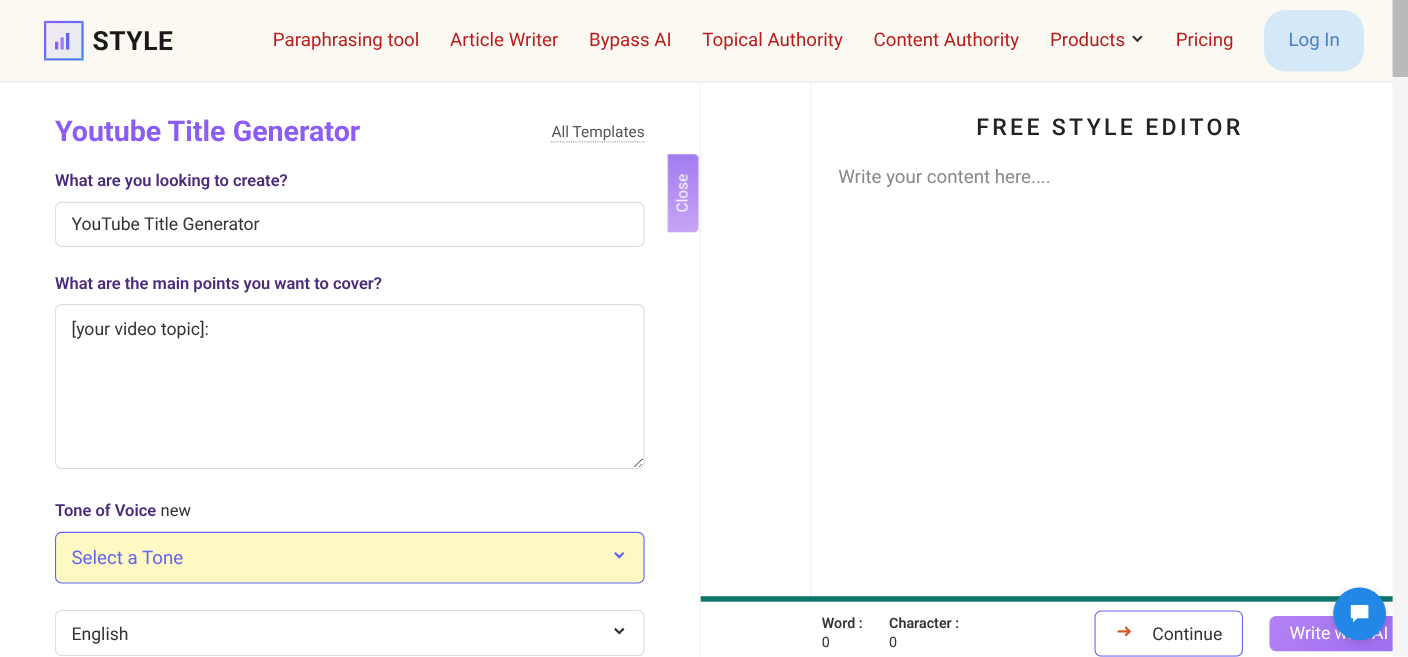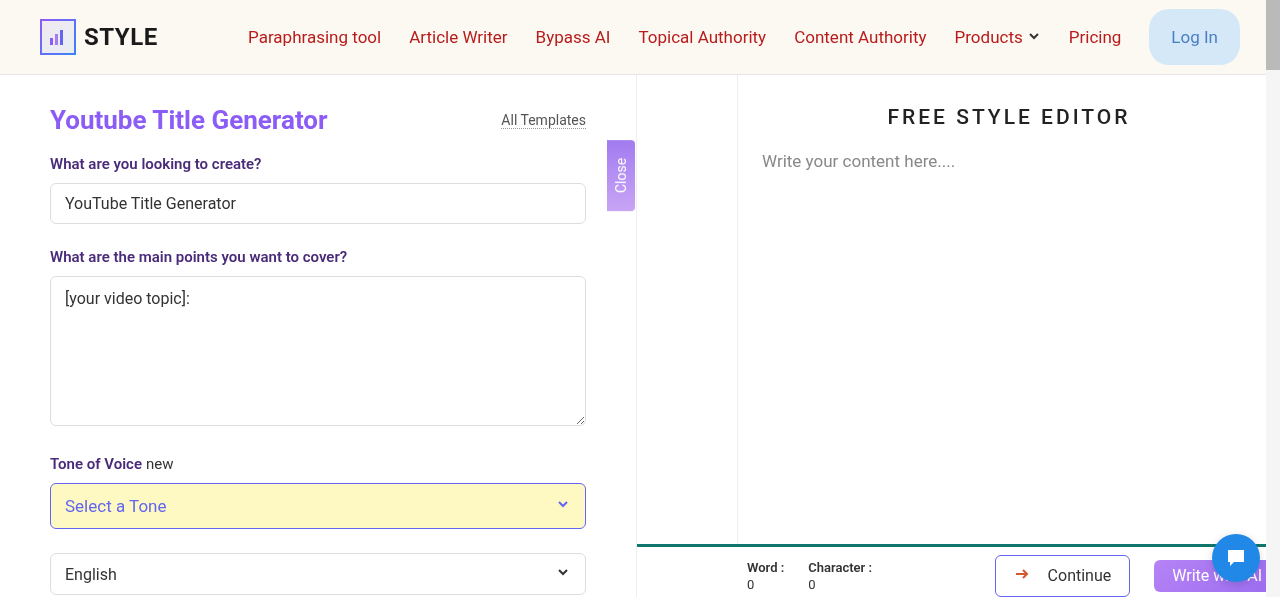--- a/index.html
+++ b/index.html
@@ -201,41 +201,42 @@
       flex: 1;
       color: #888;
       font-size: 17px;
       padding: 2px 4px;
     }
     .bottom-bar {
       display: flex;
       align-items: center;
       padding: 8px 0 0 110px;
       gap: 24px;
-      border-top: 3px solid #0f766e;
+      border-top: 5px solid #0f766e;
     }
     .stat {
       font-size: 13px;
       color: #333;
     }
     .stat-label {
       font-weight: 600;
     }
     .stat-value {
       display: block;
       margin-top: 2px;
     }
     .continue-btn {
       border: 1px solid #6365f1;
       color: #333;
       padding: 10px 18px;
       border-radius: 6px;
       font-size: 16px;
       cursor: pointer;
       display: flex;
+      align-items: center;
       gap: 18px;
       background: #fff;
       margin-left: auto;
     }
     .write-ai-btn {
       background: linear-gradient(135deg, #b583f5, #9b6cf0);
       color: #fff;
       padding: 6px 18px;
       border-radius: 6px;
       font-size: 16px;

